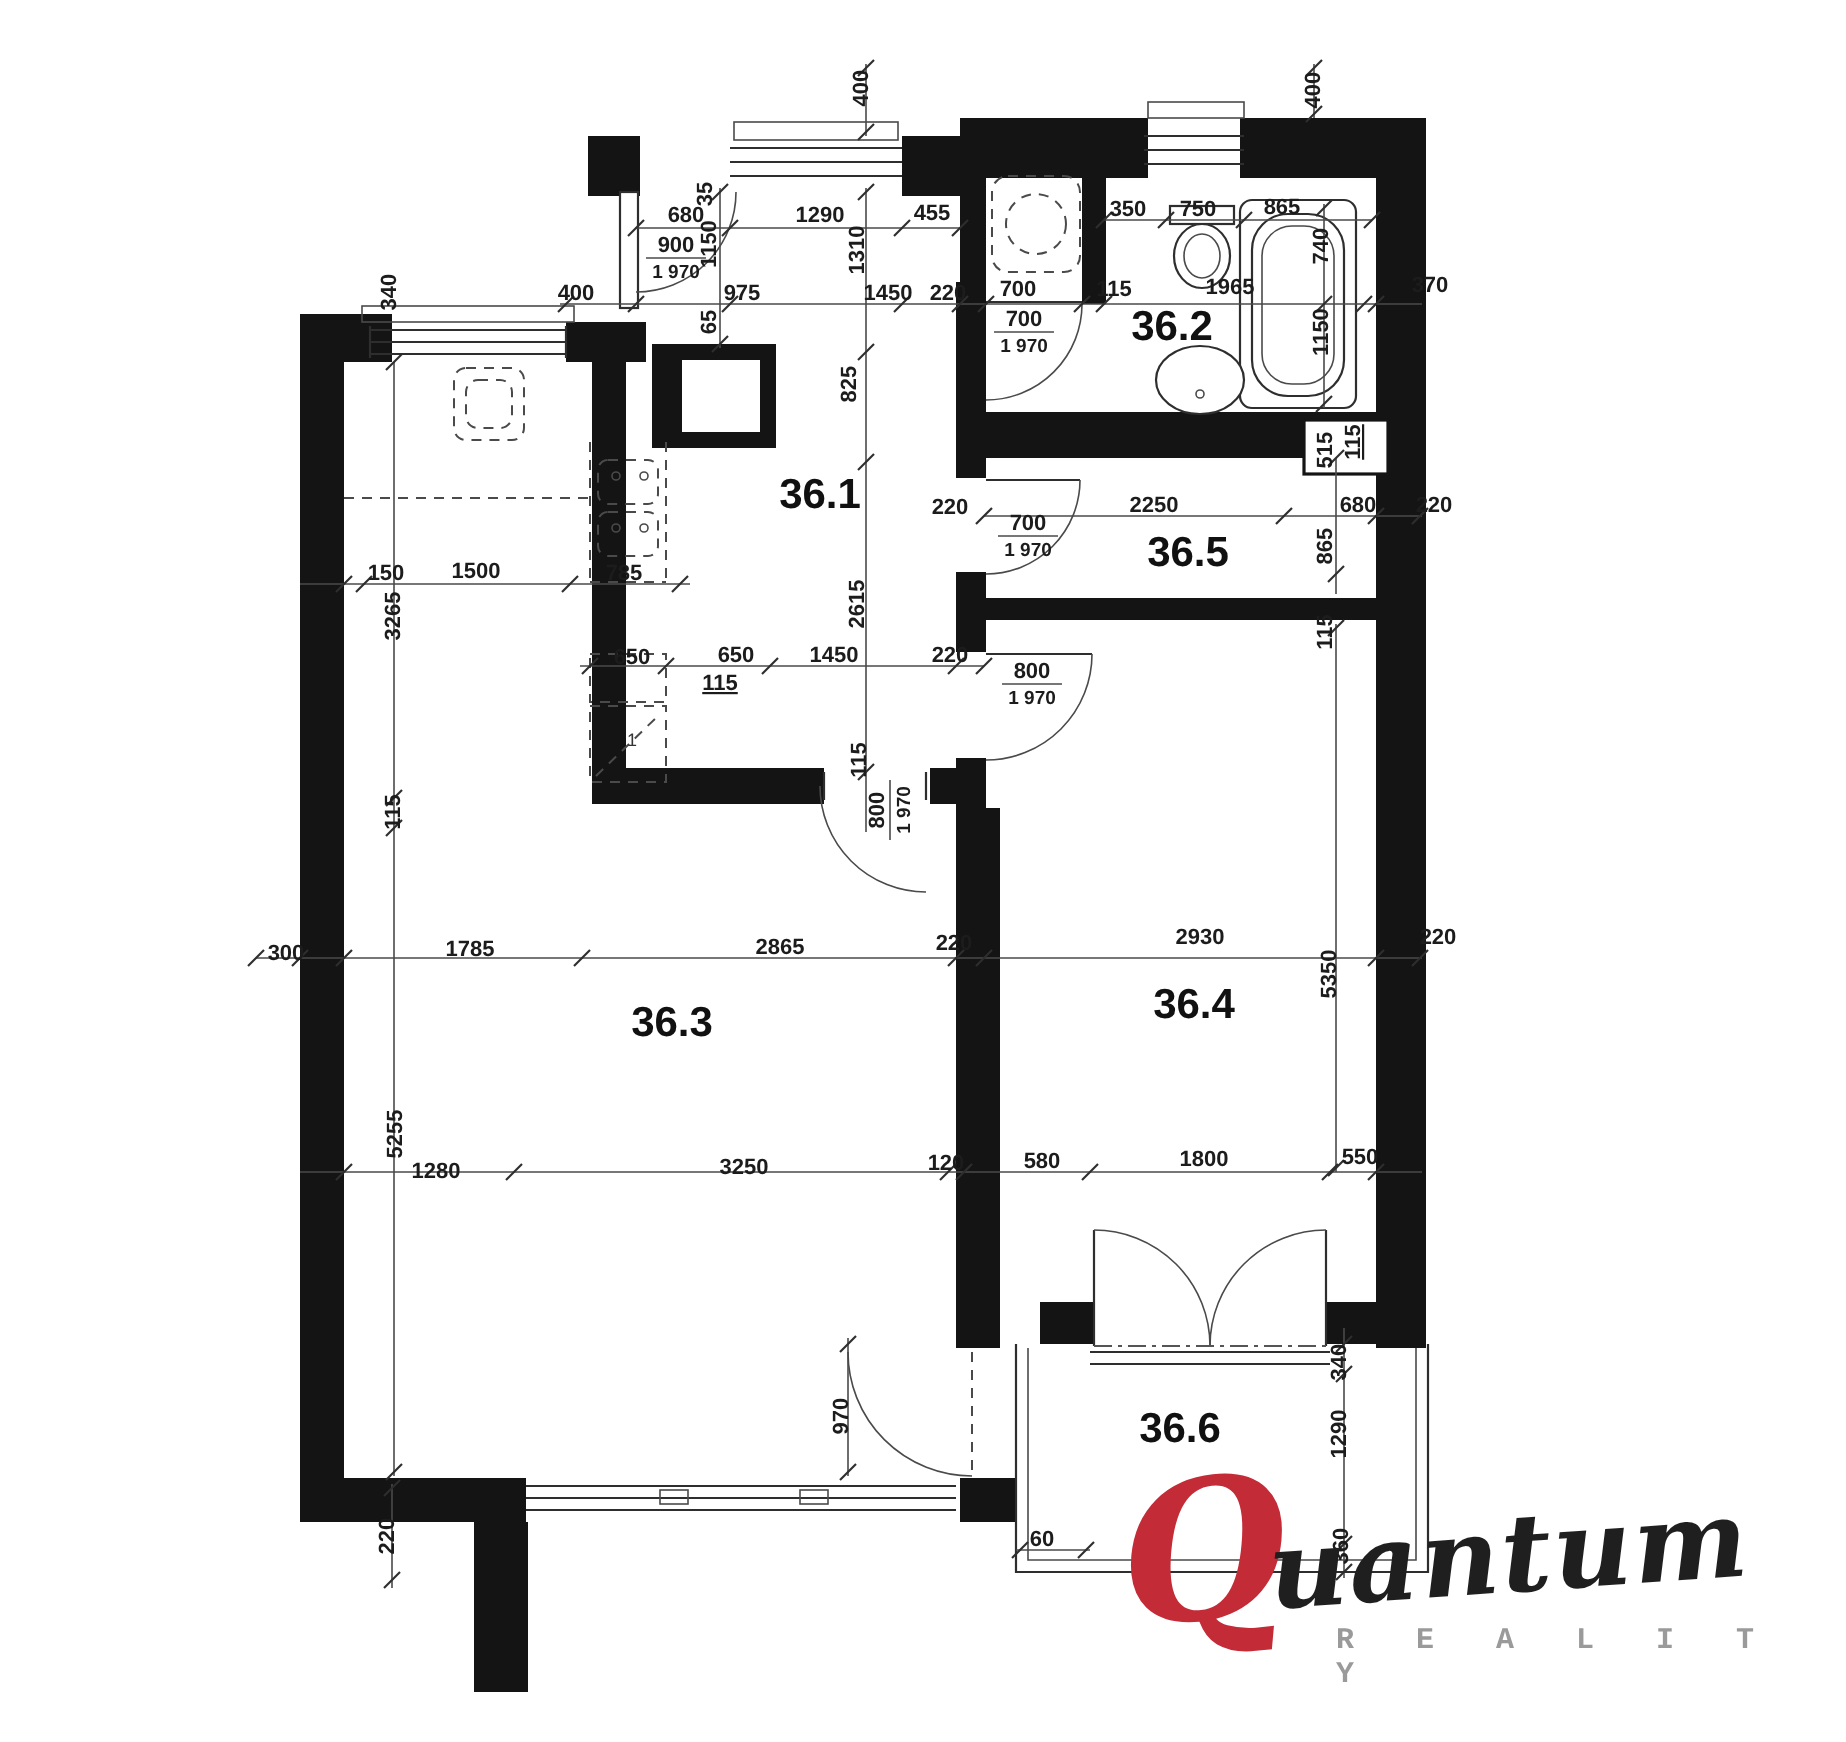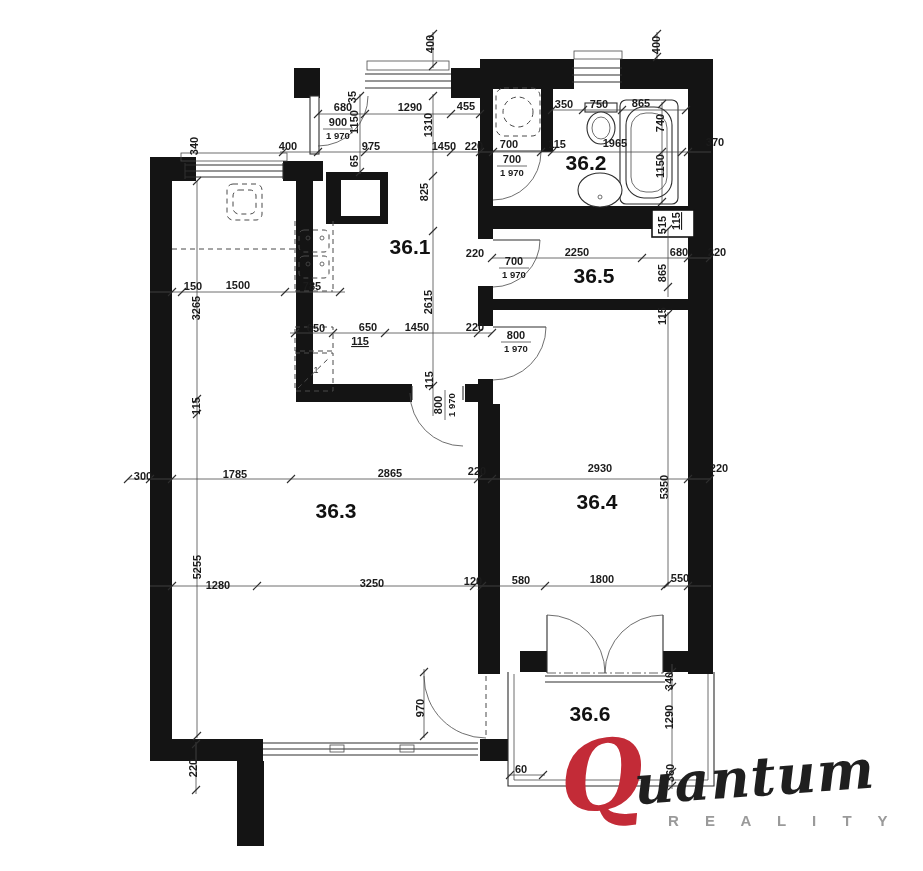--- a/index.html
+++ b/index.html
@@ -18,21 +18,21 @@
   .dimsub{font-family:"Liberation Sans",sans-serif;font-size:9.5px;font-weight:600;fill:#1c1c1c;}
   .roomtext{font-family:"Liberation Sans",sans-serif;font-size:21px;font-weight:bold;fill:#111;}
   .marktext{font-family:"Liberation Sans",sans-serif;font-size:9px;fill:#333;}
   
   #logo{position:absolute;left:552px;top:704px;width:360px;height:120px;pointer-events:none;}
   #logo .q{position:absolute;left:8px;top:0px;font-family:"DejaVu Serif",serif;
            font-style:italic;font-weight:bold;font-size:96px;line-height:96px;transform:rotate(-6deg);}
   #logo .rest{position:absolute;left:82px;top:22px;font-family:"DejaVu Serif",serif;
            font-style:italic;font-weight:bold;font-size:54px;line-height:54px;transform:rotate(-4deg);
            letter-spacing:1px;}
-  #logo .sub{position:absolute;left:116px;top:84px;font-family:Liberation Sans, sans-serif;
+  #logo .sub{position:absolute;left:116px;top:84px;font-family:Liberation Mono, monospace;
            font-size:15px;font-weight:bold;letter-spacing:11px;}
 </style>
 </head>
 <body>
 
 <div id="stage">
 <svg id="plan" width="923" height="871" viewBox="0 0 923 871" xmlns="http://www.w3.org/2000/svg">
 
   <g>
     <rect class="wall" x="150" y="133" width="22" height="604"></rect>

